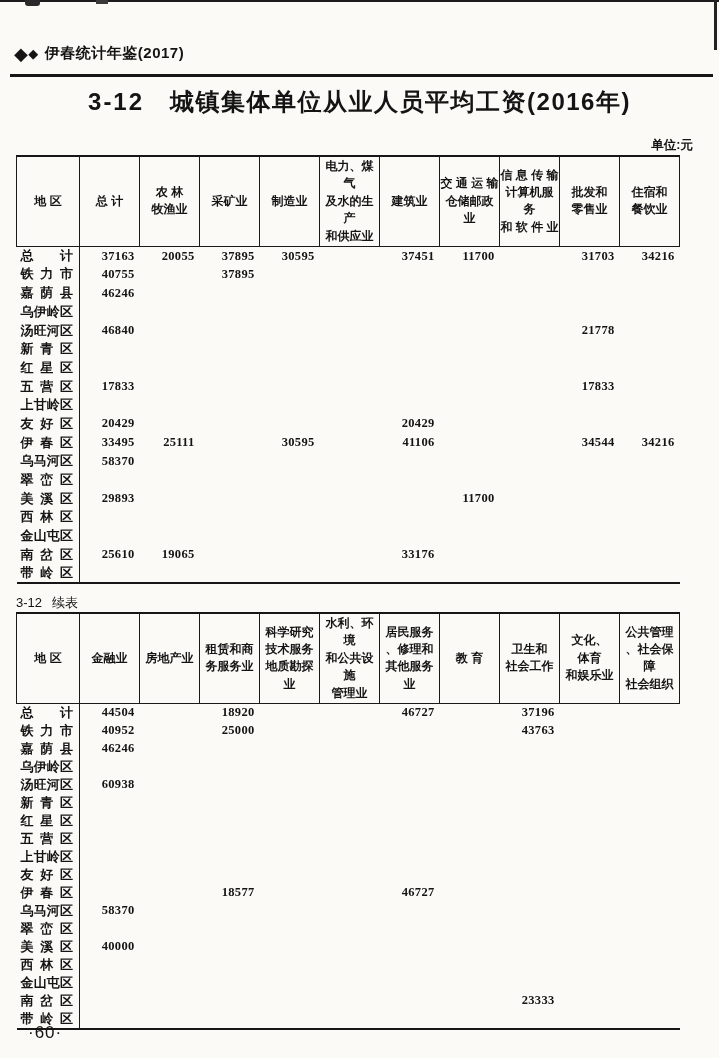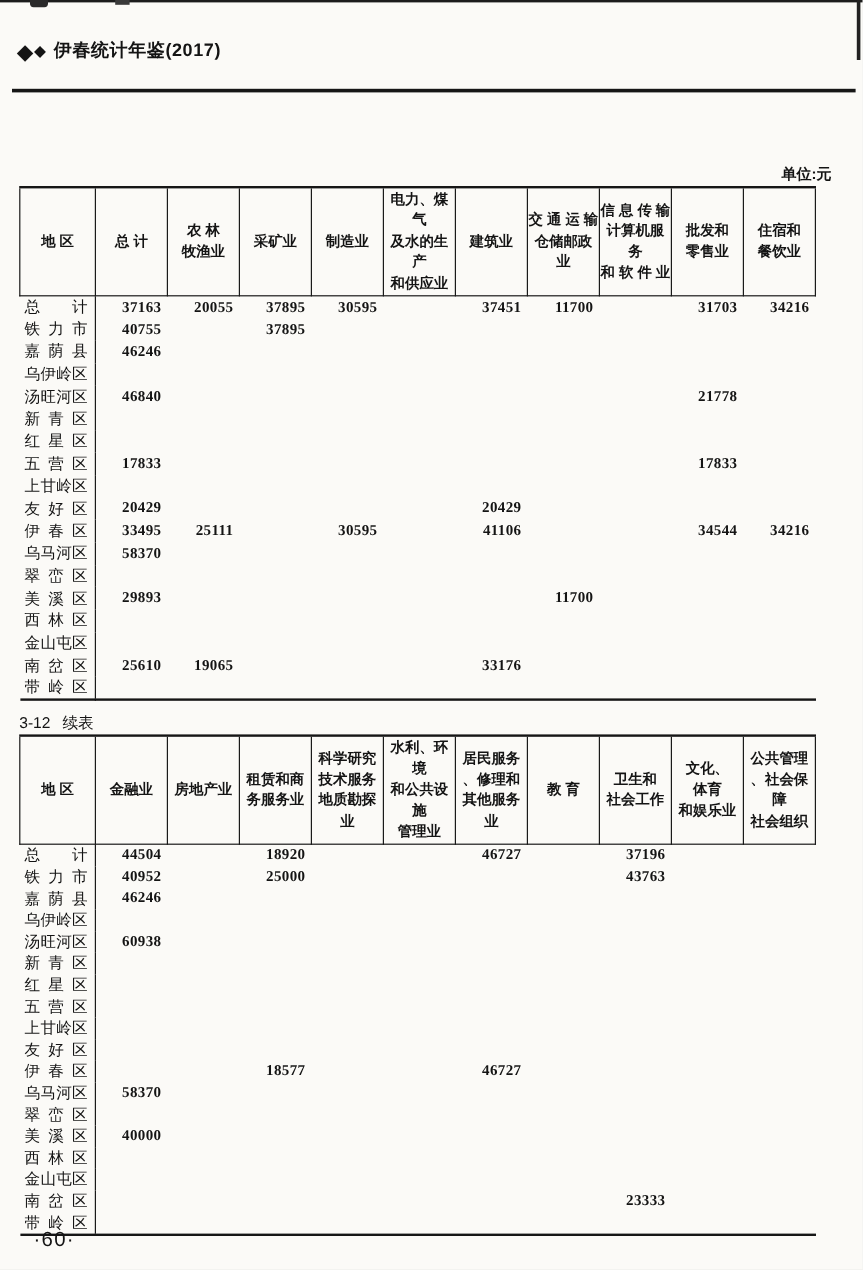--- a/index.html
+++ b/index.html
@@ -11,21 +11,21 @@
     font-family:"Liberation Sans","DejaVu Sans",sans-serif;
     color:#141414;
     overflow:hidden;
   }
   
   .top-bar{position:absolute;top:0;left:0;width:719px;height:2px;background:#1c1c1c;}
   .smudge1{position:absolute;top:0;left:25px;width:15px;height:6px;background:#2a2a2a;border-radius:0 0 3px 3px;}
   .smudge2{position:absolute;top:0;left:96px;width:12px;height:4px;background:#3a3a3a;}
   .edge-right{position:absolute;top:0;right:2px;width:3px;height:50px;background:#222;}
 
-  .brand{position:absolute;top:33px;left:14px;font-size:15px;font-weight:bold;letter-spacing:.5px;white-space:nowrap;}
+  .brand{position:absolute;top:43px;left:14px;font-size:15px;font-weight:bold;letter-spacing:.5px;white-space:nowrap;}
   .diamond-lg{font-size:18px;vertical-align:-2px;}
   .diamond-sm{font-size:13px;margin-right:6px;}
   .brand-rule{position:absolute;top:74px;left:10px;width:703px;height:3px;background:#161616;}
 
   .title{position:absolute;top:86px;left:0;width:719px;text-align:center;
          font-size:24px;font-weight:bold;letter-spacing:1.5px;white-space:nowrap;}
   .title .tno{margin-right:26px;letter-spacing:2px;}
 
   .unit{position:absolute;top:137px;right:26px;font-size:12.5px;font-weight:bold;}
 
@@ -41,21 +41,21 @@
     text-align:center;vertical-align:middle;
     white-space:pre-line;line-height:1.45;
     padding:1px 0;
   }
   .t1 thead th{height:62px;}
   .t2 thead th{height:67px;}
   .t1 tbody tr{height:18.7px;}
   .t2 tbody tr{height:17.5px;}
   tbody th.region{
     border-right:1.2px solid #1a1a1a;
-    font-size:13px;font-weight:normal;
+    font-size:13px;font-weight:bold;
     text-align:justify;text-align-last:justify;
     padding:0 6px 0 4px;vertical-align:middle;
   }
   tbody td.val{
     text-align:right;padding:0 5px 0 0;vertical-align:middle;
     font-family:"Liberation Serif","DejaVu Serif",serif;
     font-size:12.5px;font-weight:bold;letter-spacing:.3px;
   }
 
   .cont-label{position:absolute;top:594px;left:16px;font-size:13px;font-weight:normal;}
@@ -70,20 +70,23 @@
   <div class="top-bar"></div>
   <div class="smudge1"></div>
   <div class="smudge2"></div>
   <div class="edge-right"></div>
 
   <div class="brand">
     <span class="diamond-lg">◆</span><span class="diamond-sm">◆</span><span>伊春统计年鉴(2017)</span>
   </div>
   <div class="brand-rule"></div>
 
+  <div class="title">
+    <span class="tno">3-12</span><span>城镇集体单位从业人员平均工资(2016年)</span>
+  </div>
 
   <div class="unit">单位:元</div>
 
   <table class="t1">
     <colgroup>
         <col class="region-col">
       </colgroup>
     <thead>
         <tr>
           <th>地  区</th>

